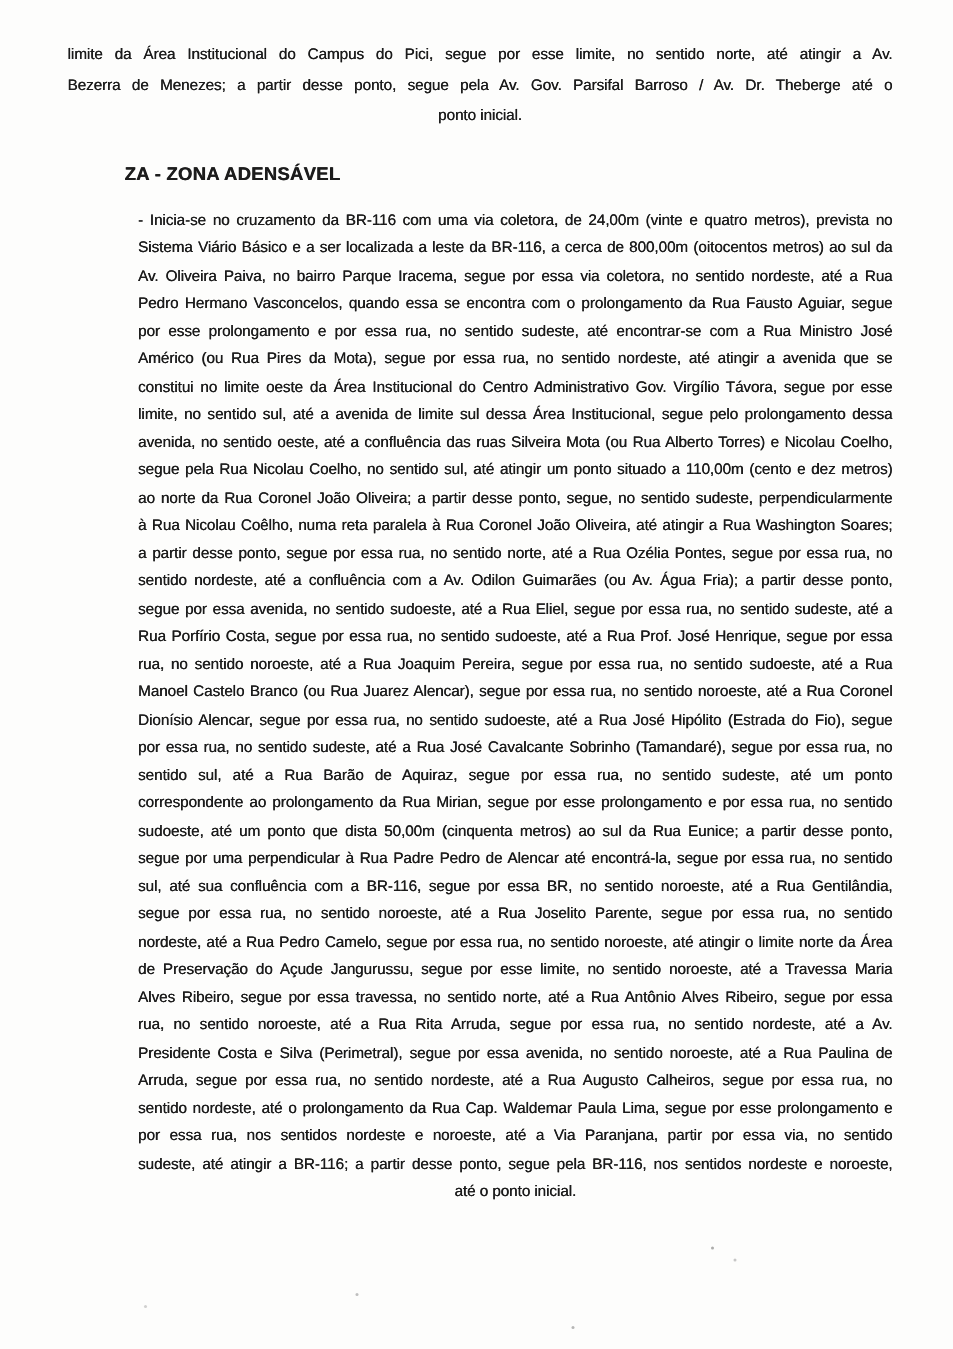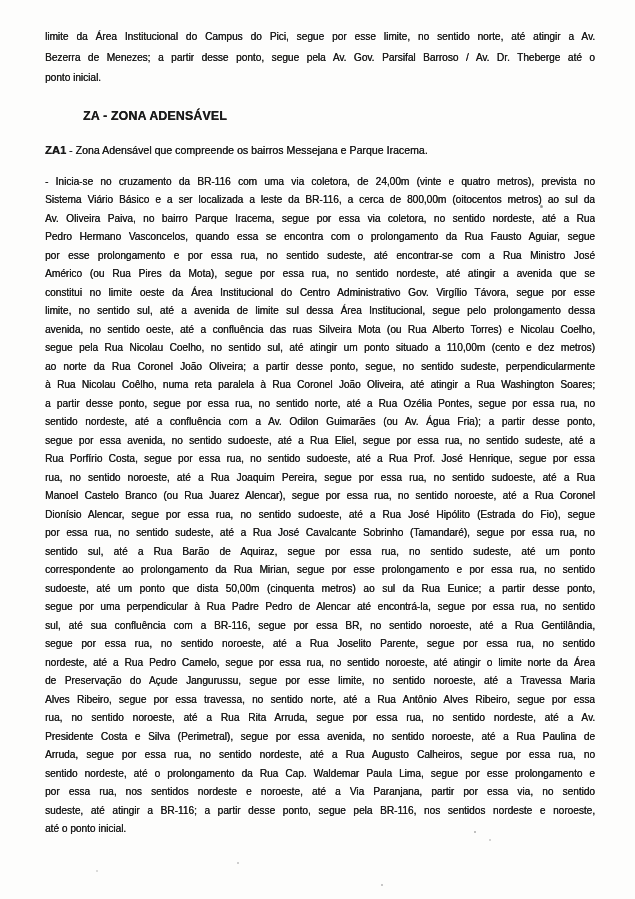--- a/index.html
+++ b/index.html
@@ -31,21 +31,21 @@
   }
   .tline {
     text-align: justify;
     text-align-last: justify;
     overflow: hidden;
     white-space: normal;
   }
   .para.loose .tline { line-height: 20.5px; height: 20.5px; }
   .para.dense .tline { line-height: 18.5px; height: 18.5px; }
   .tline.tline-last {
-    text-align: left;
+    text-align: center;
     text-align-last: auto;
   }
   .heading {
     margin-top: 18px;
     font-size: 12.3px;
     font-weight: bold;
     letter-spacing: 0.2px;
     line-height: 19px;
     text-shadow: 0.3px 0 0 currentColor;
     margin-left: 38px;
@@ -54,21 +54,21 @@
     margin-top: 15px;
     font-size: 10.6px;
     line-height: 19px;
     text-shadow: 0.2px 0 0 currentColor;
   }
   .subheading .code {
     font-weight: bold;
     font-size: 11.2px;
     text-shadow: 0.3px 0 0 currentColor;
   }
-  .para.dense { margin-top: 13px; }
+  .para.dense { margin-top: 13px; margin-left: 47px; }
   
   .speck {
     position: absolute;
     background: #4a4a4a;
     border-radius: 50%;
     opacity: 0.55;
   }
 </style>
 </head>
 <body>
@@ -77,21 +77,20 @@
   <div class="content">
 
     <div class="para loose">
         <div class="tline">limite da Área Institucional do Campus do Pici, segue por esse limite, no sentido norte, até atingir a Av.</div>
         <div class="tline">Bezerra de Menezes; a partir desse ponto, segue pela Av. Gov. Parsifal Barroso / Av. Dr. Theberge até o</div>
         <div class="tline tline-last">ponto inicial.</div>
       </div>
 
     <div class="heading">ZA - ZONA ADENSÁVEL</div>
 
-    <div class="subheading"><span class="code">ZA1</span><span> - Zona Adensável que compreende os bairros  Messejana e Parque Iracema.</span></div>
 
     <div class="para dense">
         <div class="tline">- Inicia-se no cruzamento da BR-116 com uma via coletora, de 24,00m (vinte e quatro metros), prevista no</div>
         <div class="tline">Sistema Viário Básico e a ser localizada a leste da BR-116, a cerca de 800,00m (oitocentos metros) ao sul da</div>
         <div class="tline">Av. Oliveira Paiva, no bairro Parque Iracema, segue por essa via coletora, no sentido nordeste, até a Rua</div>
         <div class="tline">Pedro Hermano Vasconcelos, quando essa se encontra com o prolongamento da Rua Fausto Aguiar, segue</div>
         <div class="tline">por esse prolongamento e por essa rua, no sentido sudeste, até encontrar-se com a Rua Ministro José</div>
         <div class="tline">Américo (ou Rua Pires da Mota), segue por essa rua, no sentido nordeste, até atingir a avenida que se</div>
         <div class="tline">constitui no limite oeste da Área Institucional do Centro Administrativo Gov. Virgílio Távora, segue por esse</div>
         <div class="tline">limite, no sentido sul, até a avenida de limite sul dessa Área Institucional, segue pelo prolongamento dessa</div>

